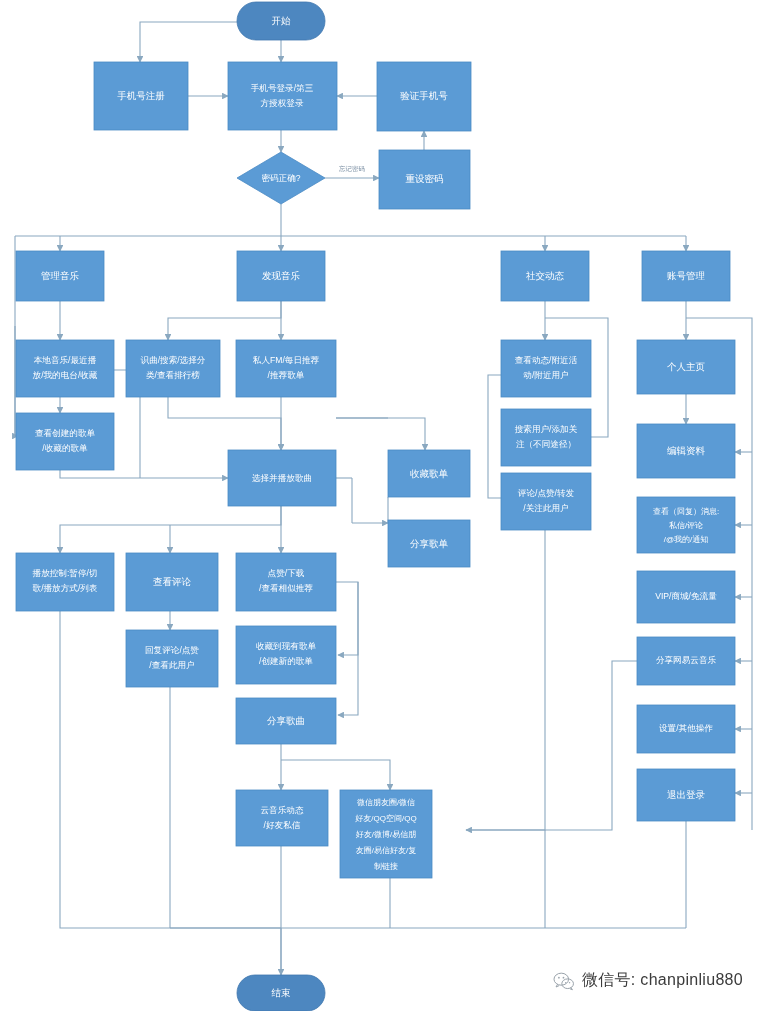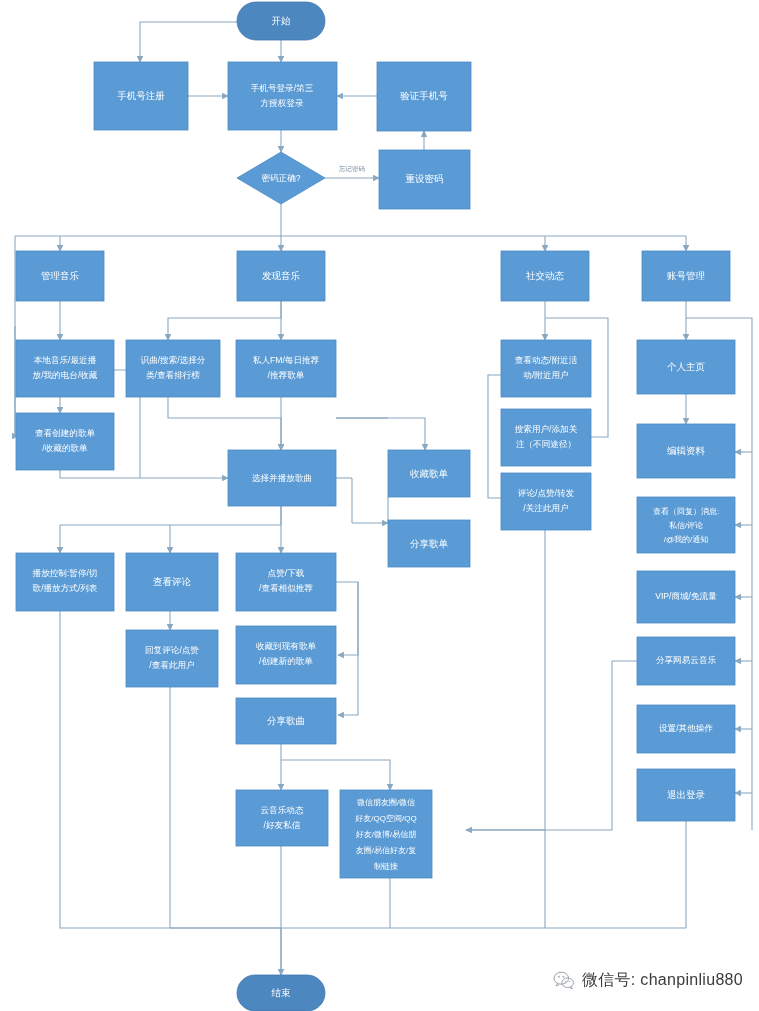--- a/index.html
+++ b/index.html
@@ -59,21 +59,21 @@
     fill: #7b8fa3;
     font-size: 6.5px;
     font-family: "Liberation Sans", "DejaVu Sans", sans-serif;
     text-anchor: middle;
   }
   .footer-wm {
     position: absolute;
     right: 16px;
     bottom: 20px;
     display: flex;
-    align-items: flex-start;
+    align-items: flex-end;
     gap: 7px;
     color: #3b3b3b;
     font-size: 16px;
     font-family: "Liberation Sans", "DejaVu Sans", sans-serif;
     letter-spacing: 0.3px;
   }
   .wechat-glyph {
     width: 22px;
     height: 20px;
     display: inline-block;

